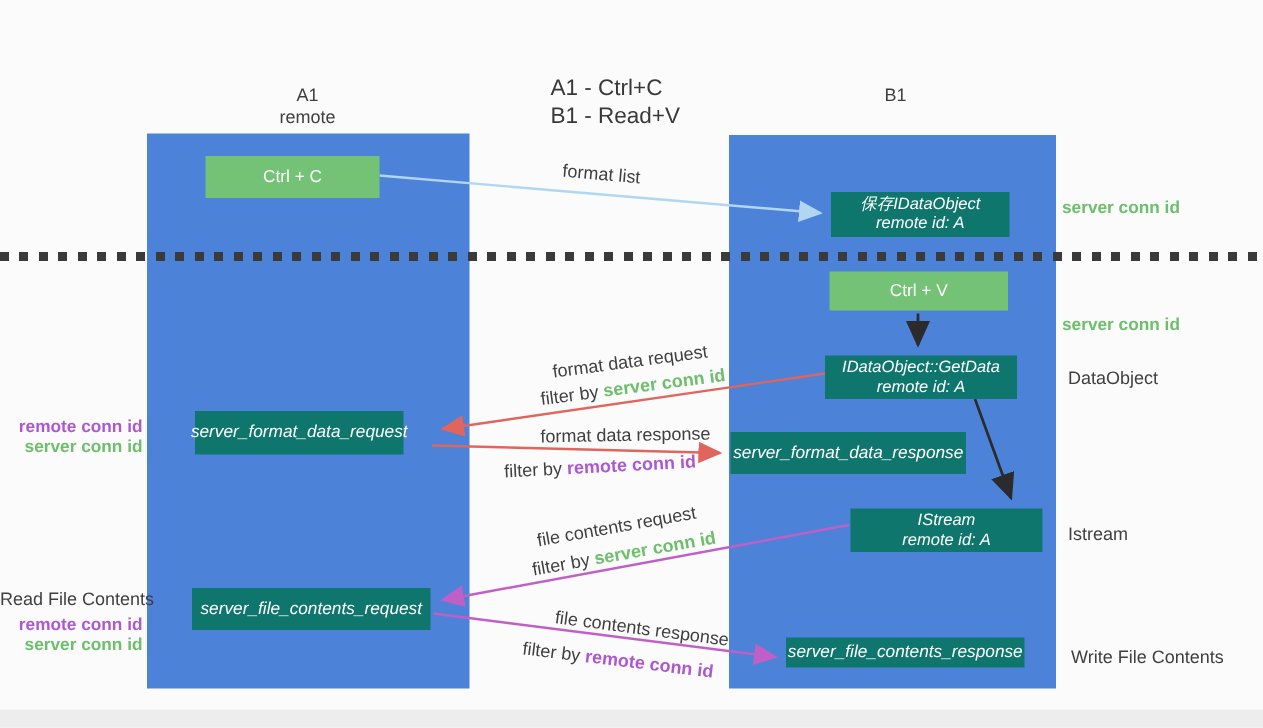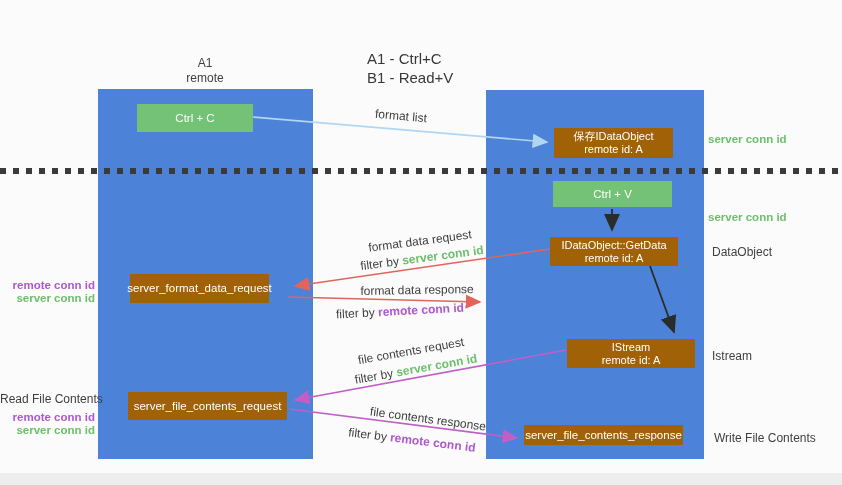--- a/index.html
+++ b/index.html
@@ -14,21 +14,21 @@
   .dotted-line{
     position:absolute;left:0;top:168;width:842px;height:6px;z-index:2;
     background:repeating-linear-gradient(90deg,#3a3a3a 0 6px,transparent 6px 13px);
   }
   .box{
     position:absolute;z-index:4;display:flex;flex-direction:column;
     align-items:center;justify-content:center;color:#ffffff;
     font-size:11.5px;line-height:13px;text-align:left;
   }
   .box-green{background:#74c276;}
-  .box-orange{background:#a16207;}
+  .box-orange{background:#0f766e;font-style:italic;}
   .hdr{position:absolute;z-index:3;text-align:center;font-size:12px;line-height:15px;color:#3f3f3f;}
   .title{position:absolute;z-index:3;font-size:15px;line-height:19px;color:#383838;}
   .lbl{position:absolute;z-index:5;font-size:12px;white-space:nowrap;color:#3f3f3f;}
   .lbl-rot{transform-origin:center;}
   .green-txt{color:#6dbf6b;font-weight:bold;}
   .purple-txt{color:#ae58d0;font-weight:bold;}
   .side-sm{font-size:11.5px;line-height:13px;font-weight:bold;white-space:nowrap;}
   .right-align{text-align:right;}
   #arrows{position:absolute;left:0;top:0;z-index:3;pointer-events:none;}
   .footer-strip{position:absolute;left:0;top:473px;width:842px;height:12px;background:#ededed;z-index:0;}
@@ -43,20 +43,21 @@
   <div class="title abs" style="left:367px;top:9px;margin-top:40px;">
     <div>A1 - Ctrl+C</div>
     <div>B1 - Read+V</div>
   </div>
 
   <div class="hdr" style="left:145px;top:56px;width:120px;">
     <div>A1</div>
     <div>remote</div>
   </div>
   <div class="hdr" style="left:537px;top:56px;width:120px;">
+    <div>B1</div>
   </div>
 
   <div class="lifeline" style="left:98px;top:89px;width:215px;height:370px;"></div>
   <div class="lifeline" style="left:486px;top:90px;width:218px;height:369px;"></div>
 
   <div class="dotted-line" style="top:168px;"></div>
 
   <svg id="arrows" width="842" height="485" viewBox="0 0 842 485">
     <defs>
       <marker id="mBlue" markerWidth="11" markerHeight="9" refX="9" refY="4.5" orient="auto">
@@ -96,20 +97,23 @@
 
   <div class="box box-orange" style="left:550px;top:237px;width:128px;height:29px;font-size:11px;">
     <span>IDataObject::GetData</span>
     <span>remote id: A</span>
   </div>
 
   <div class="box box-orange" style="left:130px;top:274px;width:139px;height:29px;">
     <span>server_format_data_request</span>
   </div>
 
+  <div class="box box-orange" style="left:487px;top:288px;width:157px;height:28px;">
+    <span>server_format_data_response</span>
+  </div>
 
   <div class="box box-orange" style="left:567px;top:339px;width:128px;height:29px;font-size:11px;">
     <span>IStream</span>
     <span>remote id: A</span>
   </div>
 
   <div class="box box-orange" style="left:128px;top:392px;width:159px;height:28px;">
     <span>server_file_contents_request</span>
   </div>
 

